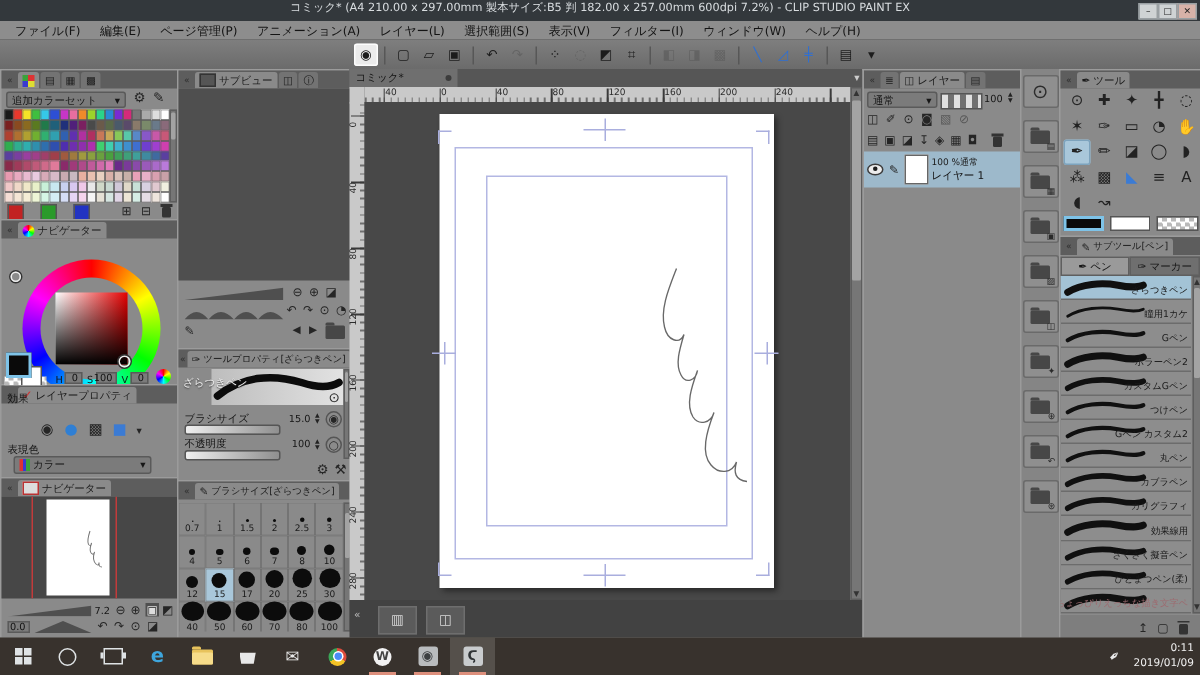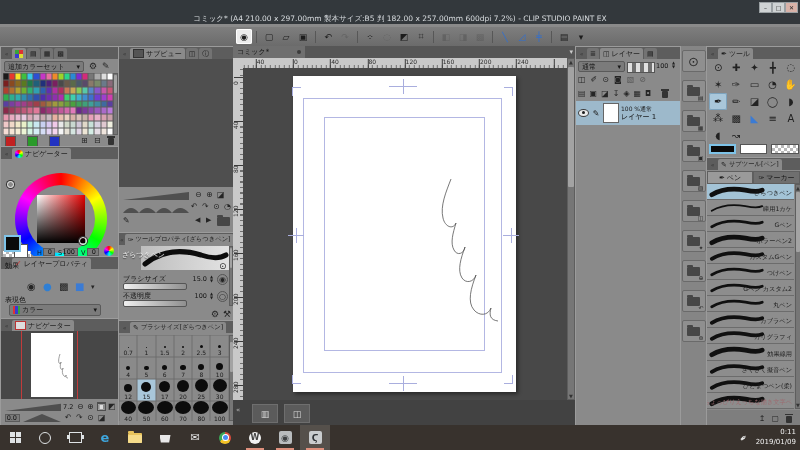--- a/index.html
+++ b/index.html
@@ -1,20 +1,20 @@
 <!DOCTYPE html>
 <html><head>
 <meta charset="utf-8">
 <style>
   html,body{margin:0;padding:0;background:#222}
   #screen{position:relative;width:800px;height:450px;overflow:hidden;background:#8a8a8a;
     font-family:"DejaVu Sans",sans-serif;color:#111;-webkit-font-smoothing:none}
   .abs{position:absolute}
   
-  #titlebar{left:0;top:0;width:800px;height:24px;background:#33383c;display:flex;align-items:flex-end;justify-content:center}
+  #titlebar{left:0;top:0;width:800px;height:14px;background:#33383c;display:flex;align-items:flex-start;justify-content:center}
   #titlebar .t{font-size:7.5px;color:#d9dde0;white-space:nowrap}
   .winbtn{position:absolute;top:2px;width:11px;height:9px;background:#cfd3d4;color:#222;font-size:6px;
     display:flex;align-items:center;justify-content:center;border:1px solid #9aa0a3;line-height:1}
   #menubar{left:0;top:14px;width:800px;height:13px;background:#8d8d8d;display:flex;align-items:center;gap:13px;padding-left:10px;box-sizing:border-box;border-bottom:1px solid #6f6f6f}
   .menu-item{font-size:8px;color:#141414;white-space:nowrap}
   #toolbar{left:0;top:27px;width:800px;height:19px;background:linear-gradient(#7e7e7e,#6b6b6b);display:flex;align-items:center}
   #toolbar-buttons{display:flex;align-items:center;gap:1px;margin-left:236px}
   .tb{width:16px;height:15px;display:flex;align-items:center;justify-content:center;font-size:9px;color:#1c1c1c;border-radius:2px}
   .tb.active{background:#ececec;box-shadow:0 0 0 1px #fdfdfd inset}
   .tb.blue{color:#2f6fd2}
@@ -132,20 +132,32 @@
 
 <div id="screen">
 
   <div id="titlebar" class="abs">
     <span class="t">コミック* (A4 210.00 x 297.00mm 製本サイズ:B5 判 182.00 x 257.00mm 600dpi 7.2%) - CLIP STUDIO PAINT EX</span>
     <span class="winbtn" style="right:28px">–</span>
     <span class="winbtn" style="right:15px">□</span>
     <span class="winbtn" style="right:2px;background:#d8b2a8">✕</span>
   </div>
 
+  <div id="menubar" class="abs">
+      <span class="menu-item">ファイル(F)</span>
+      <span class="menu-item">編集(E)</span>
+      <span class="menu-item">ページ管理(P)</span>
+      <span class="menu-item">アニメーション(A)</span>
+      <span class="menu-item">レイヤー(L)</span>
+      <span class="menu-item">選択範囲(S)</span>
+      <span class="menu-item">表示(V)</span>
+      <span class="menu-item">フィルター(I)</span>
+      <span class="menu-item">ウィンドウ(W)</span>
+      <span class="menu-item">ヘルプ(H)</span>
+    </div>
 
   <div id="toolbar" class="abs">
     <div id="toolbar-buttons">
         <span class="tb active">◉</span>
         <span class="tsep"></span>
         <span class="tb">▢</span>
         <span class="tb">▱</span>
         <span class="tb">▣</span>
         <span class="tsep"></span>
         <span class="tb">↶</span>

